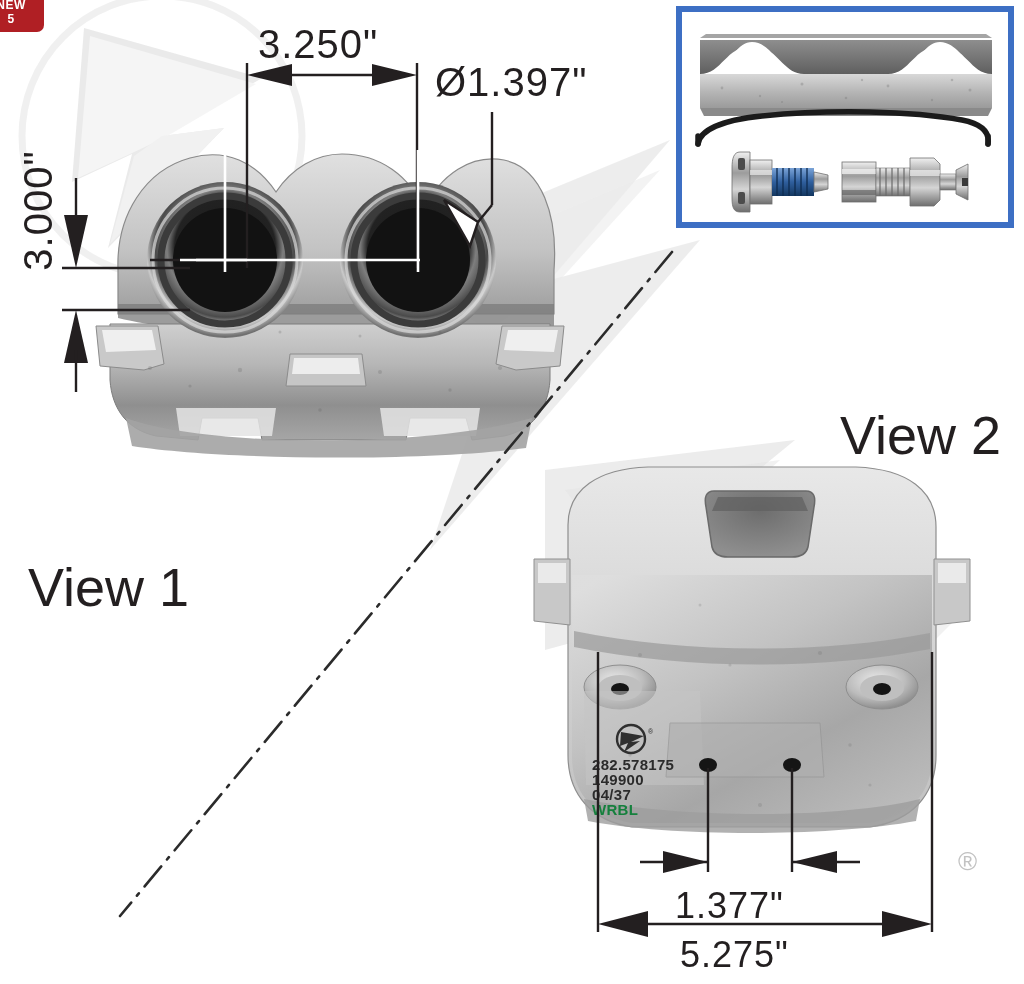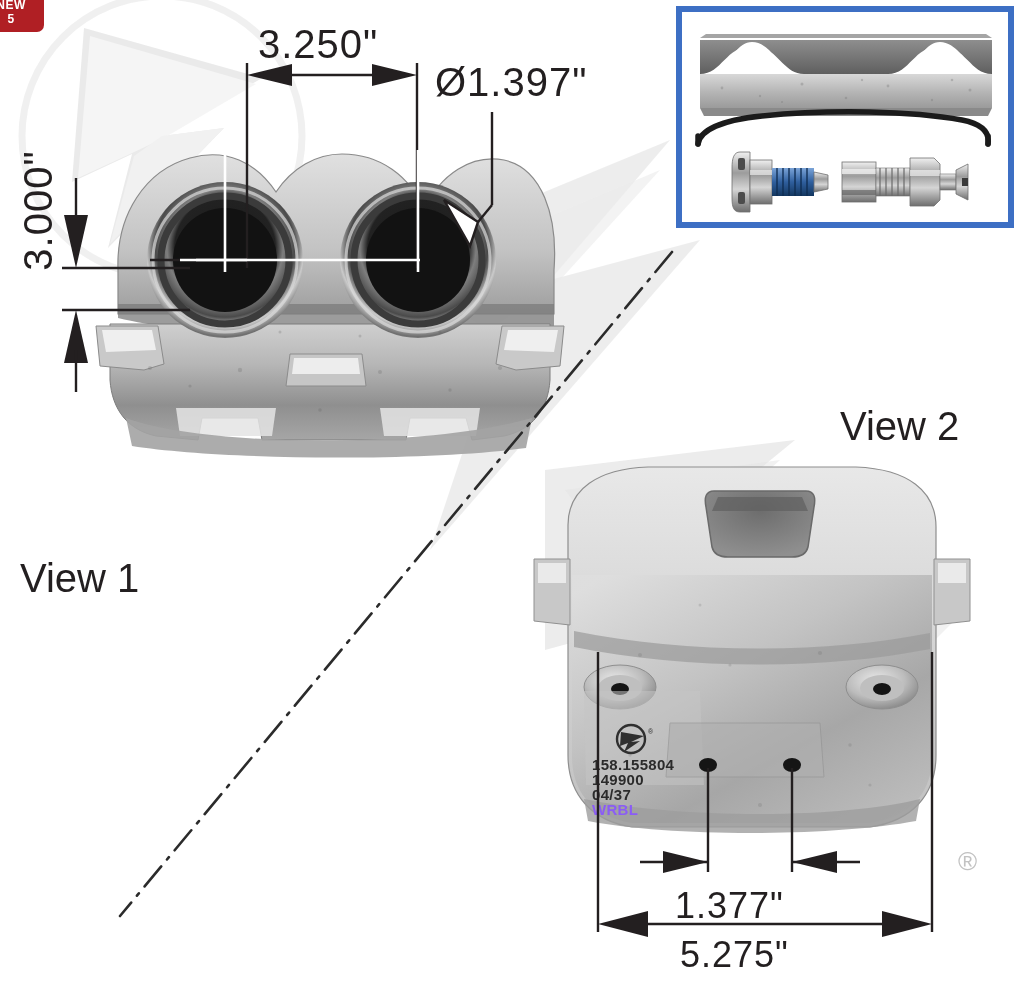--- a/index.html
+++ b/index.html
@@ -48,24 +48,24 @@
   .dim-325{left:258px;top:22px;font-size:40px;letter-spacing:1px;}
   .dim-dia{left:435px;top:60px;font-size:40px;letter-spacing:1px;}
   .dim-300{
     left:-22px;top:188px;font-size:40px;letter-spacing:1px;
     transform:rotate(-90deg);transform-origin:50% 50%;
   }
   .dim-1377{left:675px;top:885px;font-size:36px;letter-spacing:1px;}
   .dim-5275{left:680px;top:934px;font-size:36px;letter-spacing:1px;}
 
   .viewlabel{
-    position:absolute;z-index:22;color:#231f20;font-size:40px;
+    position:absolute;z-index:22;color:#231f20;font-size:54px;
     font-family:"Liberation Sans",sans-serif;white-space:nowrap;
   }
-  .view1{left:20px;top:556px;}
+  .view1{left:28px;top:556px;}
   .view2{left:840px;top:404px;}
 
   
   svg.overlay{position:absolute;left:0;top:0;width:1024px;height:984px;z-index:20;pointer-events:none;}
 
   
   .inset{
     position:absolute;left:676px;top:6px;width:338px;height:222px;
     border:6px solid #3d6fc4;background:#fff;box-sizing:border-box;z-index:30;
   }
@@ -245,24 +245,24 @@
   <svg class="photo" style="left:586px;top:722px;width:180px;height:104px;z-index:12;" viewBox="0 0 180 104">
 
     <g>
       <circle cx="45" cy="17" r="14" fill="none" stroke="#2f2f2f" stroke-width="2.4"></circle>
       <path d="M35 10 L58 14 L45 20 L54 19 L38 30 L42 21 L34 24 Z" fill="#2f2f2f"></path>
       <text x="62" y="12" font-family="Liberation Sans, sans-serif" font-size="7" fill="#2f2f2f">®</text>
     </g>
   </svg>
   <div style="position:absolute;left:592px;top:757px;z-index:13;font-family:'Liberation Sans',sans-serif;
               font-size:15px;font-weight:bold;color:#2b2b2b;line-height:15px;letter-spacing:.3px;">
-    <div>158.155804</div>
+    <div>282.578175</div>
     <div>149900</div>
     <div>04/37</div>
-    <div style="color:#8b5cf6;">WRBL</div>
+    <div style="color:#15803d;">WRBL</div>
   </div>
 
   <svg class="overlay" viewBox="0 0 1024 984">
     <defs>
       <style>
         .ln{stroke:#231f20;stroke-width:2.4;fill:none;}
         .lnw{stroke:#ffffff;stroke-width:2.6;fill:none;}
         .ar{fill:#231f20;}
       </style>
     </defs>

